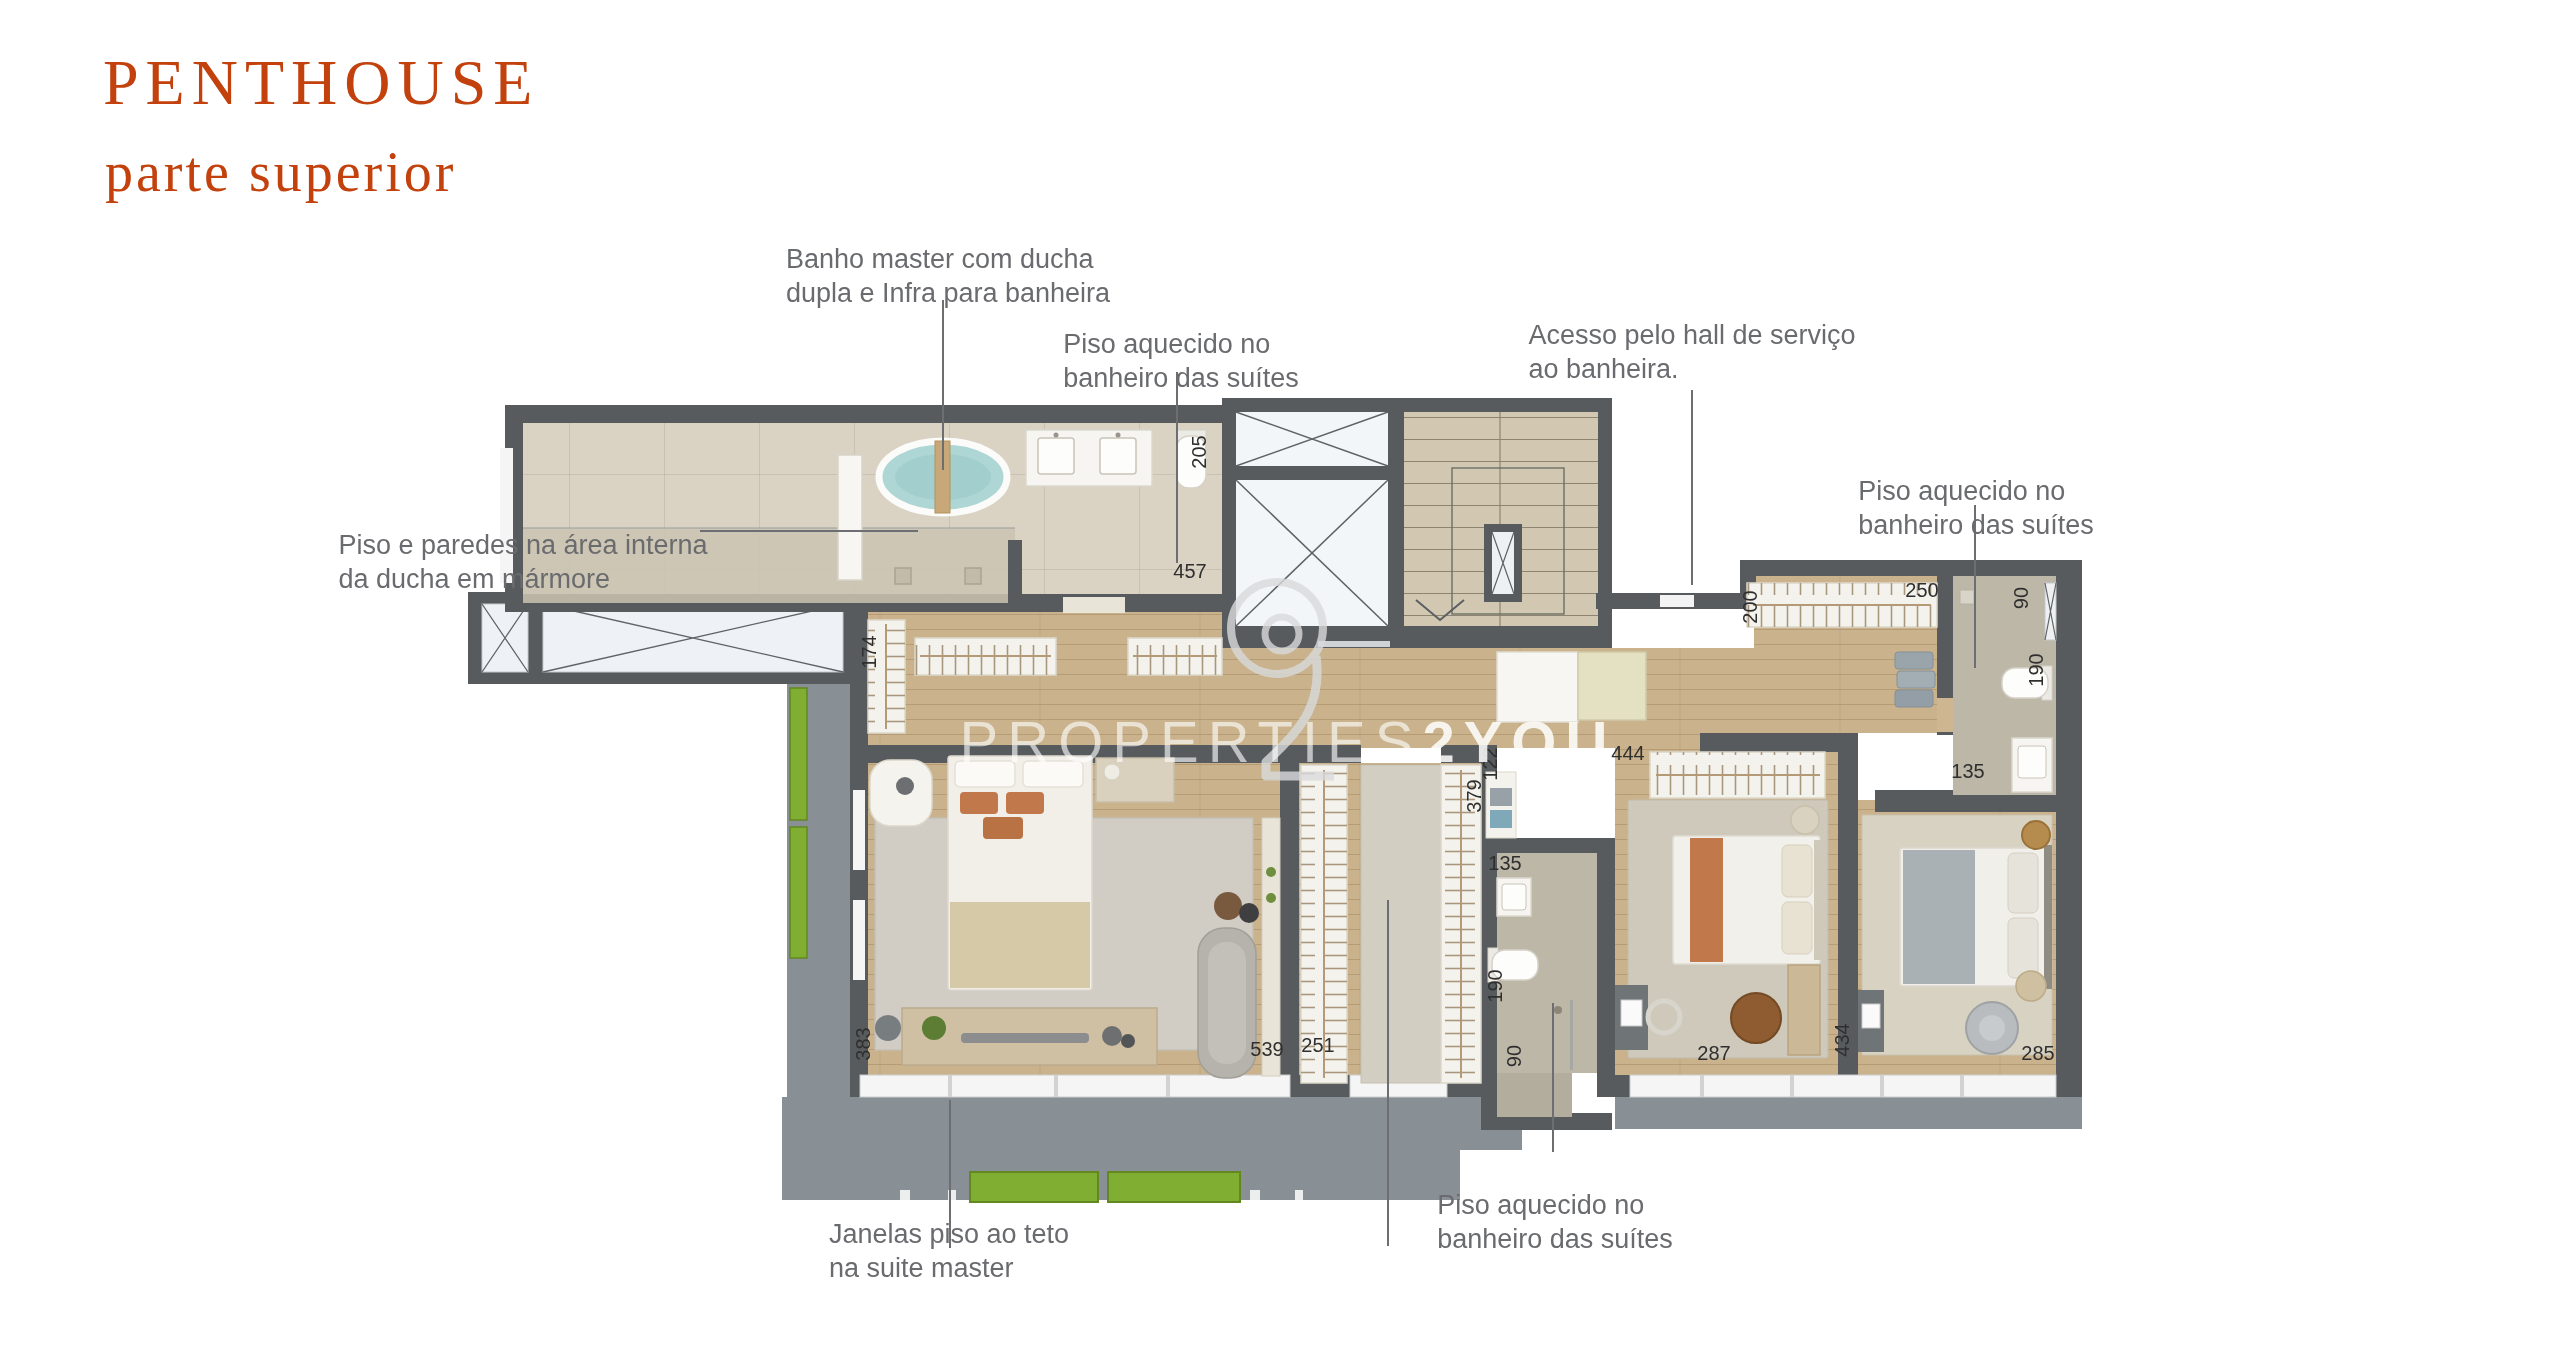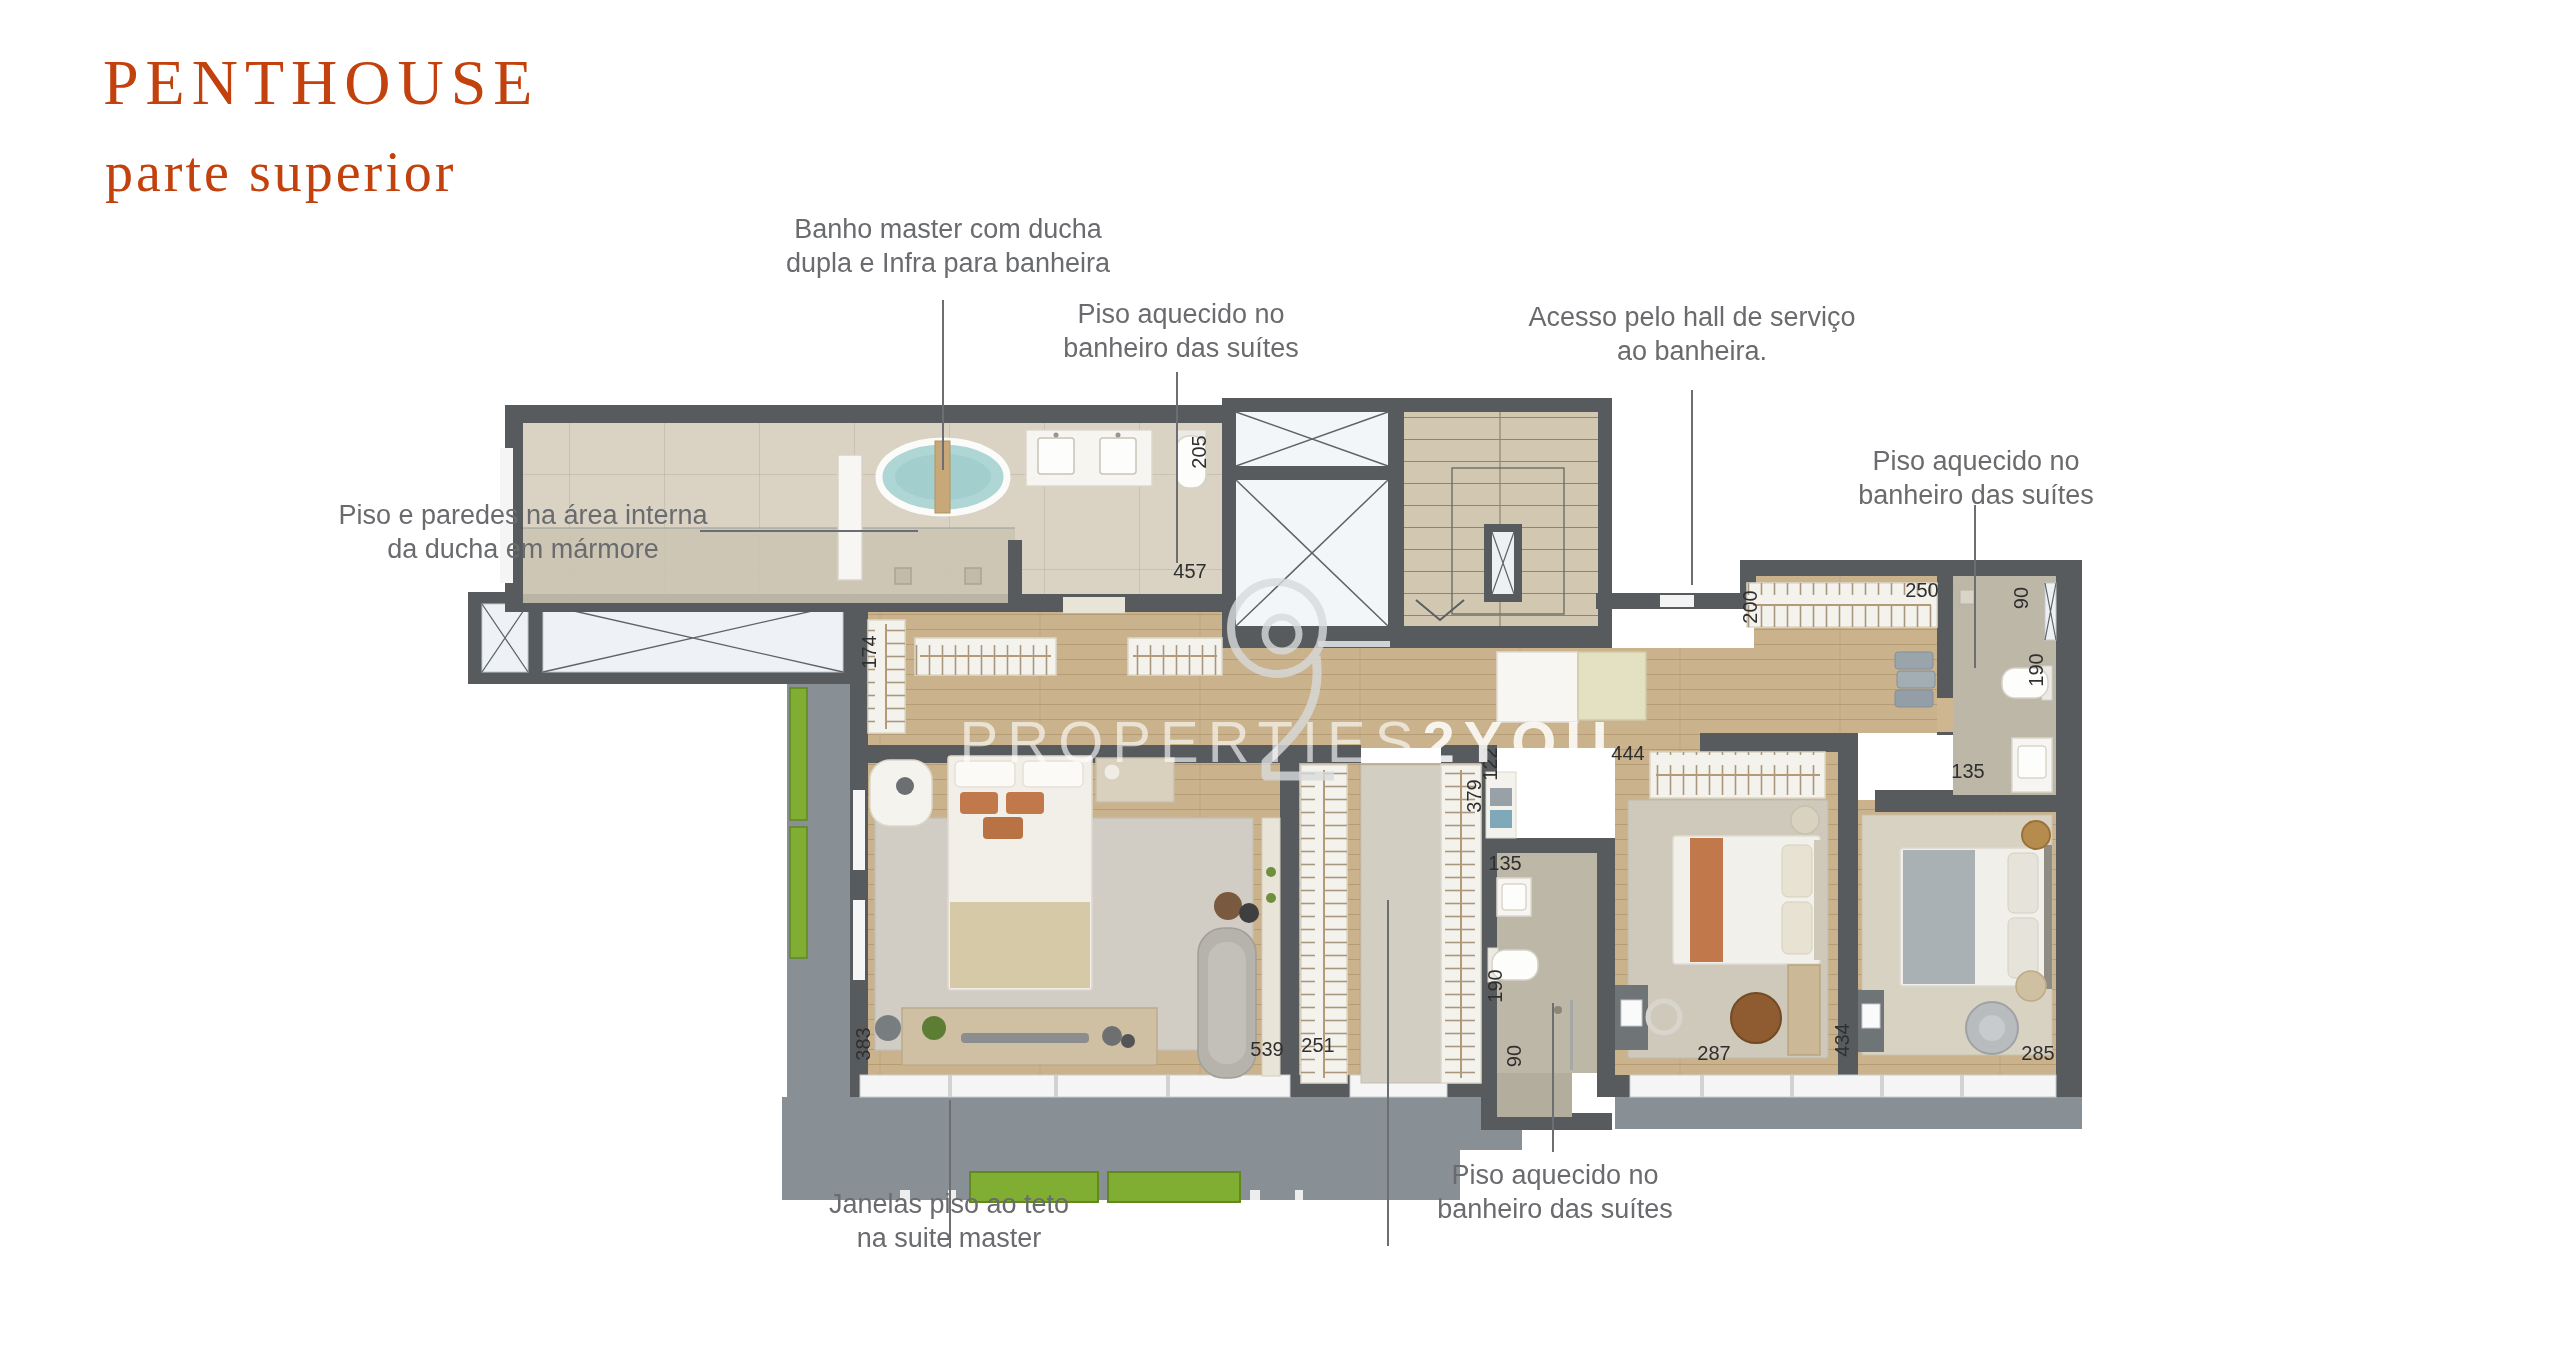--- a/index.html
+++ b/index.html
@@ -3,22 +3,22 @@
 <meta charset="utf-8">
 <style>
   html,body{margin:0;padding:0;background:#ffffff;}
   .canvas{position:relative;width:2560px;height:1347px;background:#ffffff;overflow:hidden;
           font-family:"Liberation Sans",sans-serif;}
   .plan-svg{position:absolute;left:0;top:0;width:2560px;height:1347px;}
   .title-block{position:absolute;left:103px;top:48px;color:#c2410c;
                font-family:"Liberation Serif","DejaVu Serif",serif;}
   .title-block .t1{font-size:64px;letter-spacing:7px;font-weight:normal;margin:0;line-height:70px;}
   .title-block .t2{font-size:56px;letter-spacing:3px;font-weight:normal;margin:24px 0 0 2px;line-height:60px;}
-  .note{position:absolute;transform:translateX(-50%);text-align:center;color:#6a6b6e;
-        font-size:27px;line-height:34px;white-space:nowrap;}
+  .note{position:absolute;transform:translateX(-50%);text-align:left;color:#6a6b6e;
+        font-size:27px;line-height:34px;white-space:nowrap;margin-top:30px;}
   .dim{font-size:20px;fill:#2f2f2f;text-anchor:middle;font-family:"Liberation Sans",sans-serif;}
   .wm{font-size:58px;letter-spacing:9px;fill:#ffffff;fill-opacity:0.62;text-anchor:middle;
       font-family:"Liberation Sans",sans-serif;}
   .wmb{font-weight:bold;fill-opacity:0.85;}
 </style>
 </head>
 <body>
 
 <div class="canvas">
 
@@ -335,21 +335,21 @@
 </div>
 
 <div class="note" style="left:948px;top:212px;">
   <div>Banho master com ducha</div>
   <div>dupla e Infra para banheira</div>
 </div>
 <div class="note" style="left:1181px;top:297px;">
   <div>Piso aquecido no</div>
   <div>banheiro das suítes</div>
 </div>
-<div class="note" style="left:1692px;top:300px;">
+<div class="note" style="left:1692px;top:288px;">
   <div>Acesso pelo hall de serviço</div>
   <div>ao banheira.</div>
 </div>
 <div class="note" style="left:1976px;top:444px;">
   <div>Piso aquecido no</div>
   <div>banheiro das suítes</div>
 </div>
 <div class="note" style="left:523px;top:498px;">
   <div>Piso e paredes na área interna</div>
   <div>da ducha em mármore</div>

